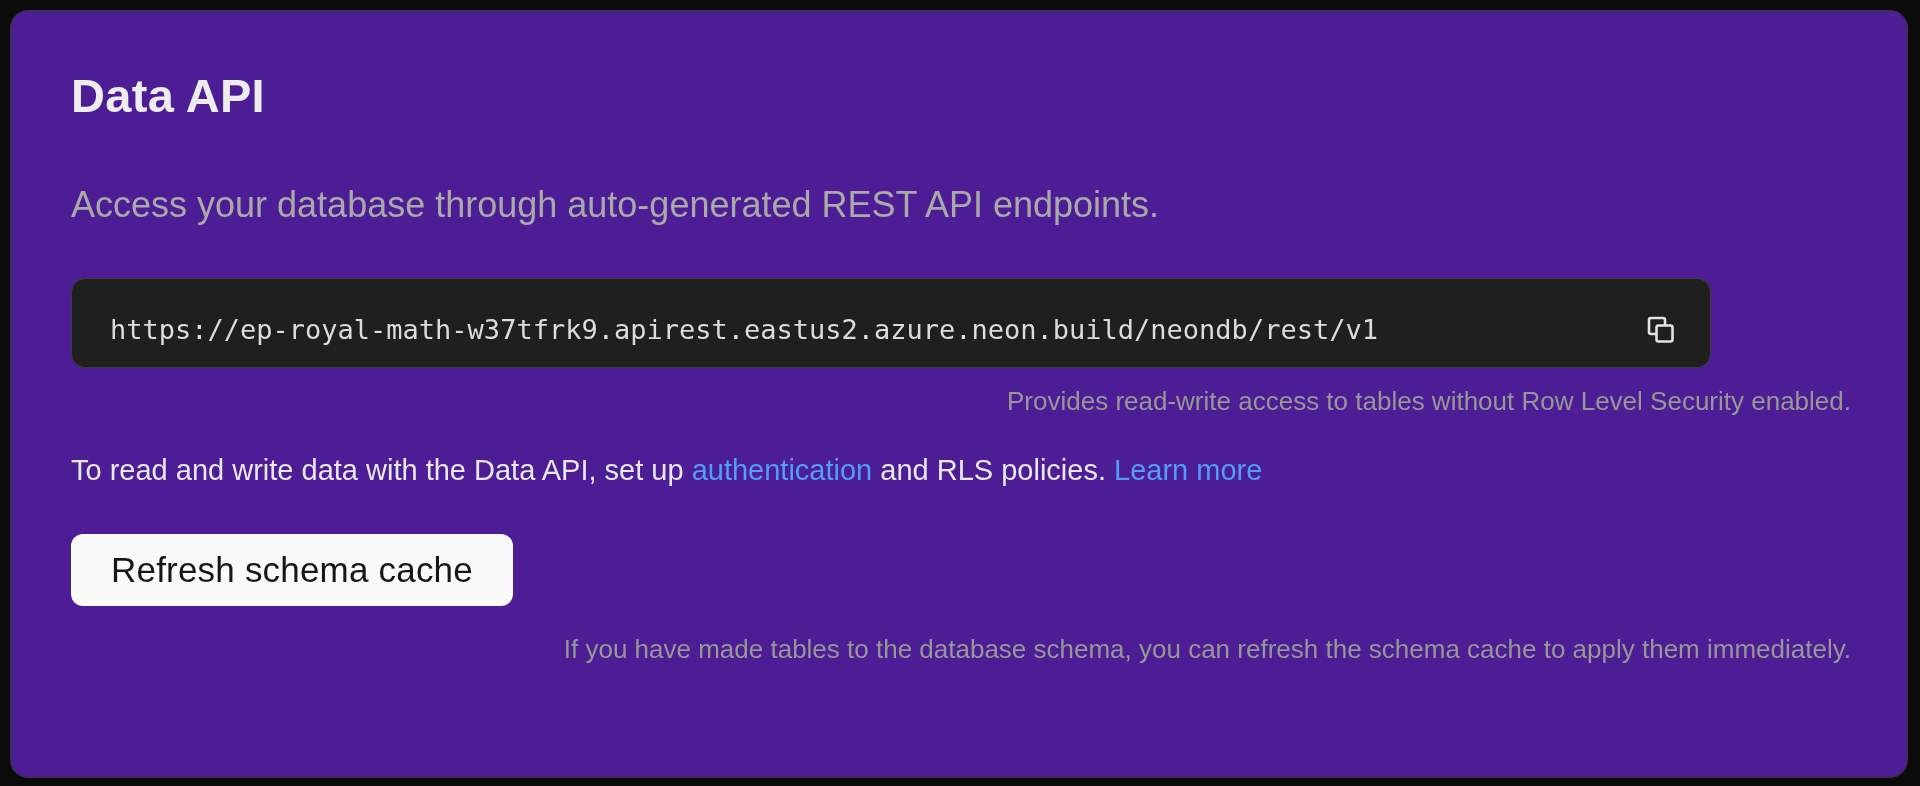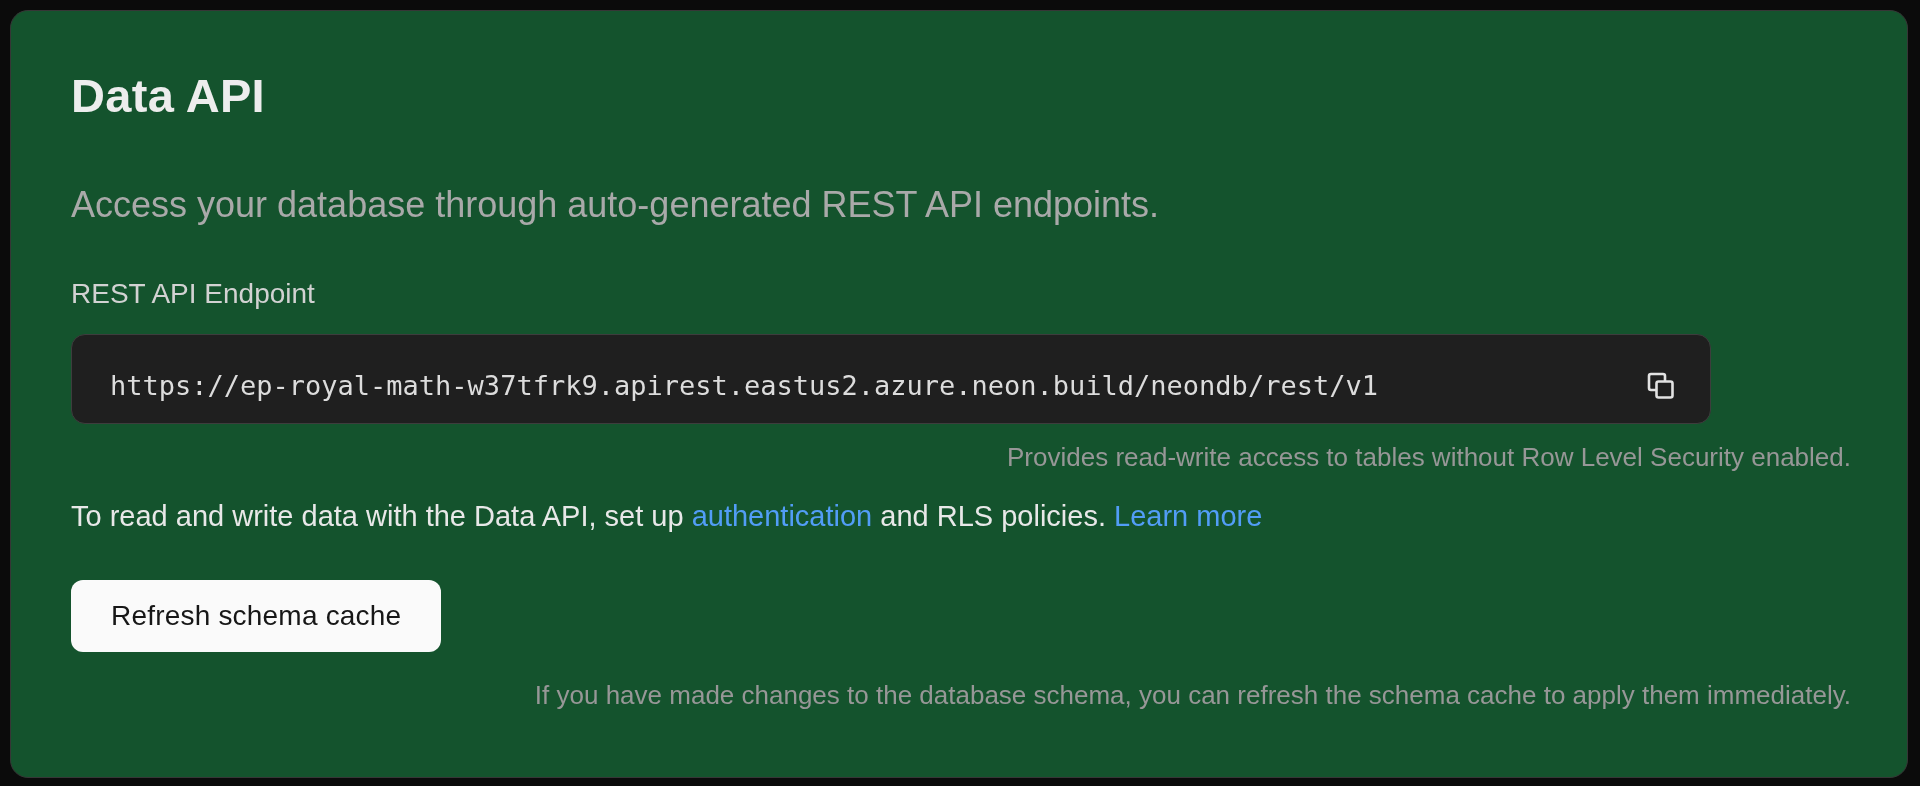--- a/index.html
+++ b/index.html
@@ -11,21 +11,21 @@
     font-family: "Liberation Sans", sans-serif;
     overflow: hidden;
     position: relative;
   }
   .panel {
     position: absolute;
     left: 10px;
     top: 10px;
     width: 1898px;
     height: 768px;
-    background: #14532d;
+    background: #4c1d95;
     border: 1.5px solid #363636;
     border-radius: 18px;
     padding: 58px 56px 0 60px;
   }
   h1.title {
     margin: 0 0 60px 0;
     font-size: 47px;
     line-height: 1.15;
     font-weight: 700;
     color: #ededed;
@@ -75,68 +75,67 @@
     font-size: 26px;
     line-height: 1.2;
     color: #979797;
     margin: 18px 0 0 0;
     text-align: right;
   }
   .rls-note {
     font-size: 29px;
     line-height: 1.2;
     color: #e8e8e8;
-    margin: 26px 0 0 0;
+    margin: 36px 0 0 0;
   }
   .rls-note a.link {
     color: #529df6;
     text-decoration: none;
     cursor: pointer;
   }
   .refresh-btn {
     display: block;
     margin: 46px 0 0 0;
     height: 72px;
     padding: 0 40px;
     background: #fafafa;
     color: #171717;
     border: none;
     border-radius: 12px;
     font-family: "Liberation Sans", sans-serif;
-    font-size: 28px;
+    font-size: 35px;
     font-weight: 500;
     letter-spacing: 0.2px;
     cursor: pointer;
   }
   .helper.bottom {
     margin-top: 28px;
   }
 </style>
 </head>
 <body>
 
 <div class="panel">
 
   <h1 class="title">Data API</h1>
 
   <p class="desc">Access your database through auto-generated REST API endpoints.</p>
 
-  <div class="field-label">REST API Endpoint</div>
 
   <div class="endpoint-field">
     <code>https://ep-royal-math-w37tfrk9.apirest.eastus2.azure.neon.build/neondb/rest/v1</code>
     <button class="copy-btn">
       <svg width="36" height="36" viewBox="0 0 36 36" aria-hidden="true">
         <rect x="7" y="7" width="16" height="16" rx="2" fill="none" stroke="#e2e2e2" stroke-width="2.6"></rect>
         <rect x="14.5" y="14.5" width="16" height="16" rx="2" fill="#1f1f1f" stroke="#e2e2e2" stroke-width="2.6"></rect>
       </svg>
     </button>
   </div>
 
   <p class="helper">Provides read-write access to tables without Row Level Security enabled.</p>
 
   <p class="rls-note"><span>To read and write data with the Data API, set up </span><a class="link" href="#">authentication</a><span> and RLS policies. </span><a class="link" href="#">Learn more</a></p>
 
   <button class="refresh-btn">Refresh schema cache</button>
 
-  <p class="helper bottom">If you have made changes to the database schema, you can refresh the schema cache to apply them immediately.</p>
+  <p class="helper bottom">If you have made tables to the database schema, you can refresh the schema cache to apply them immediately.</p>
 
 </div>
 
 </body></html>

